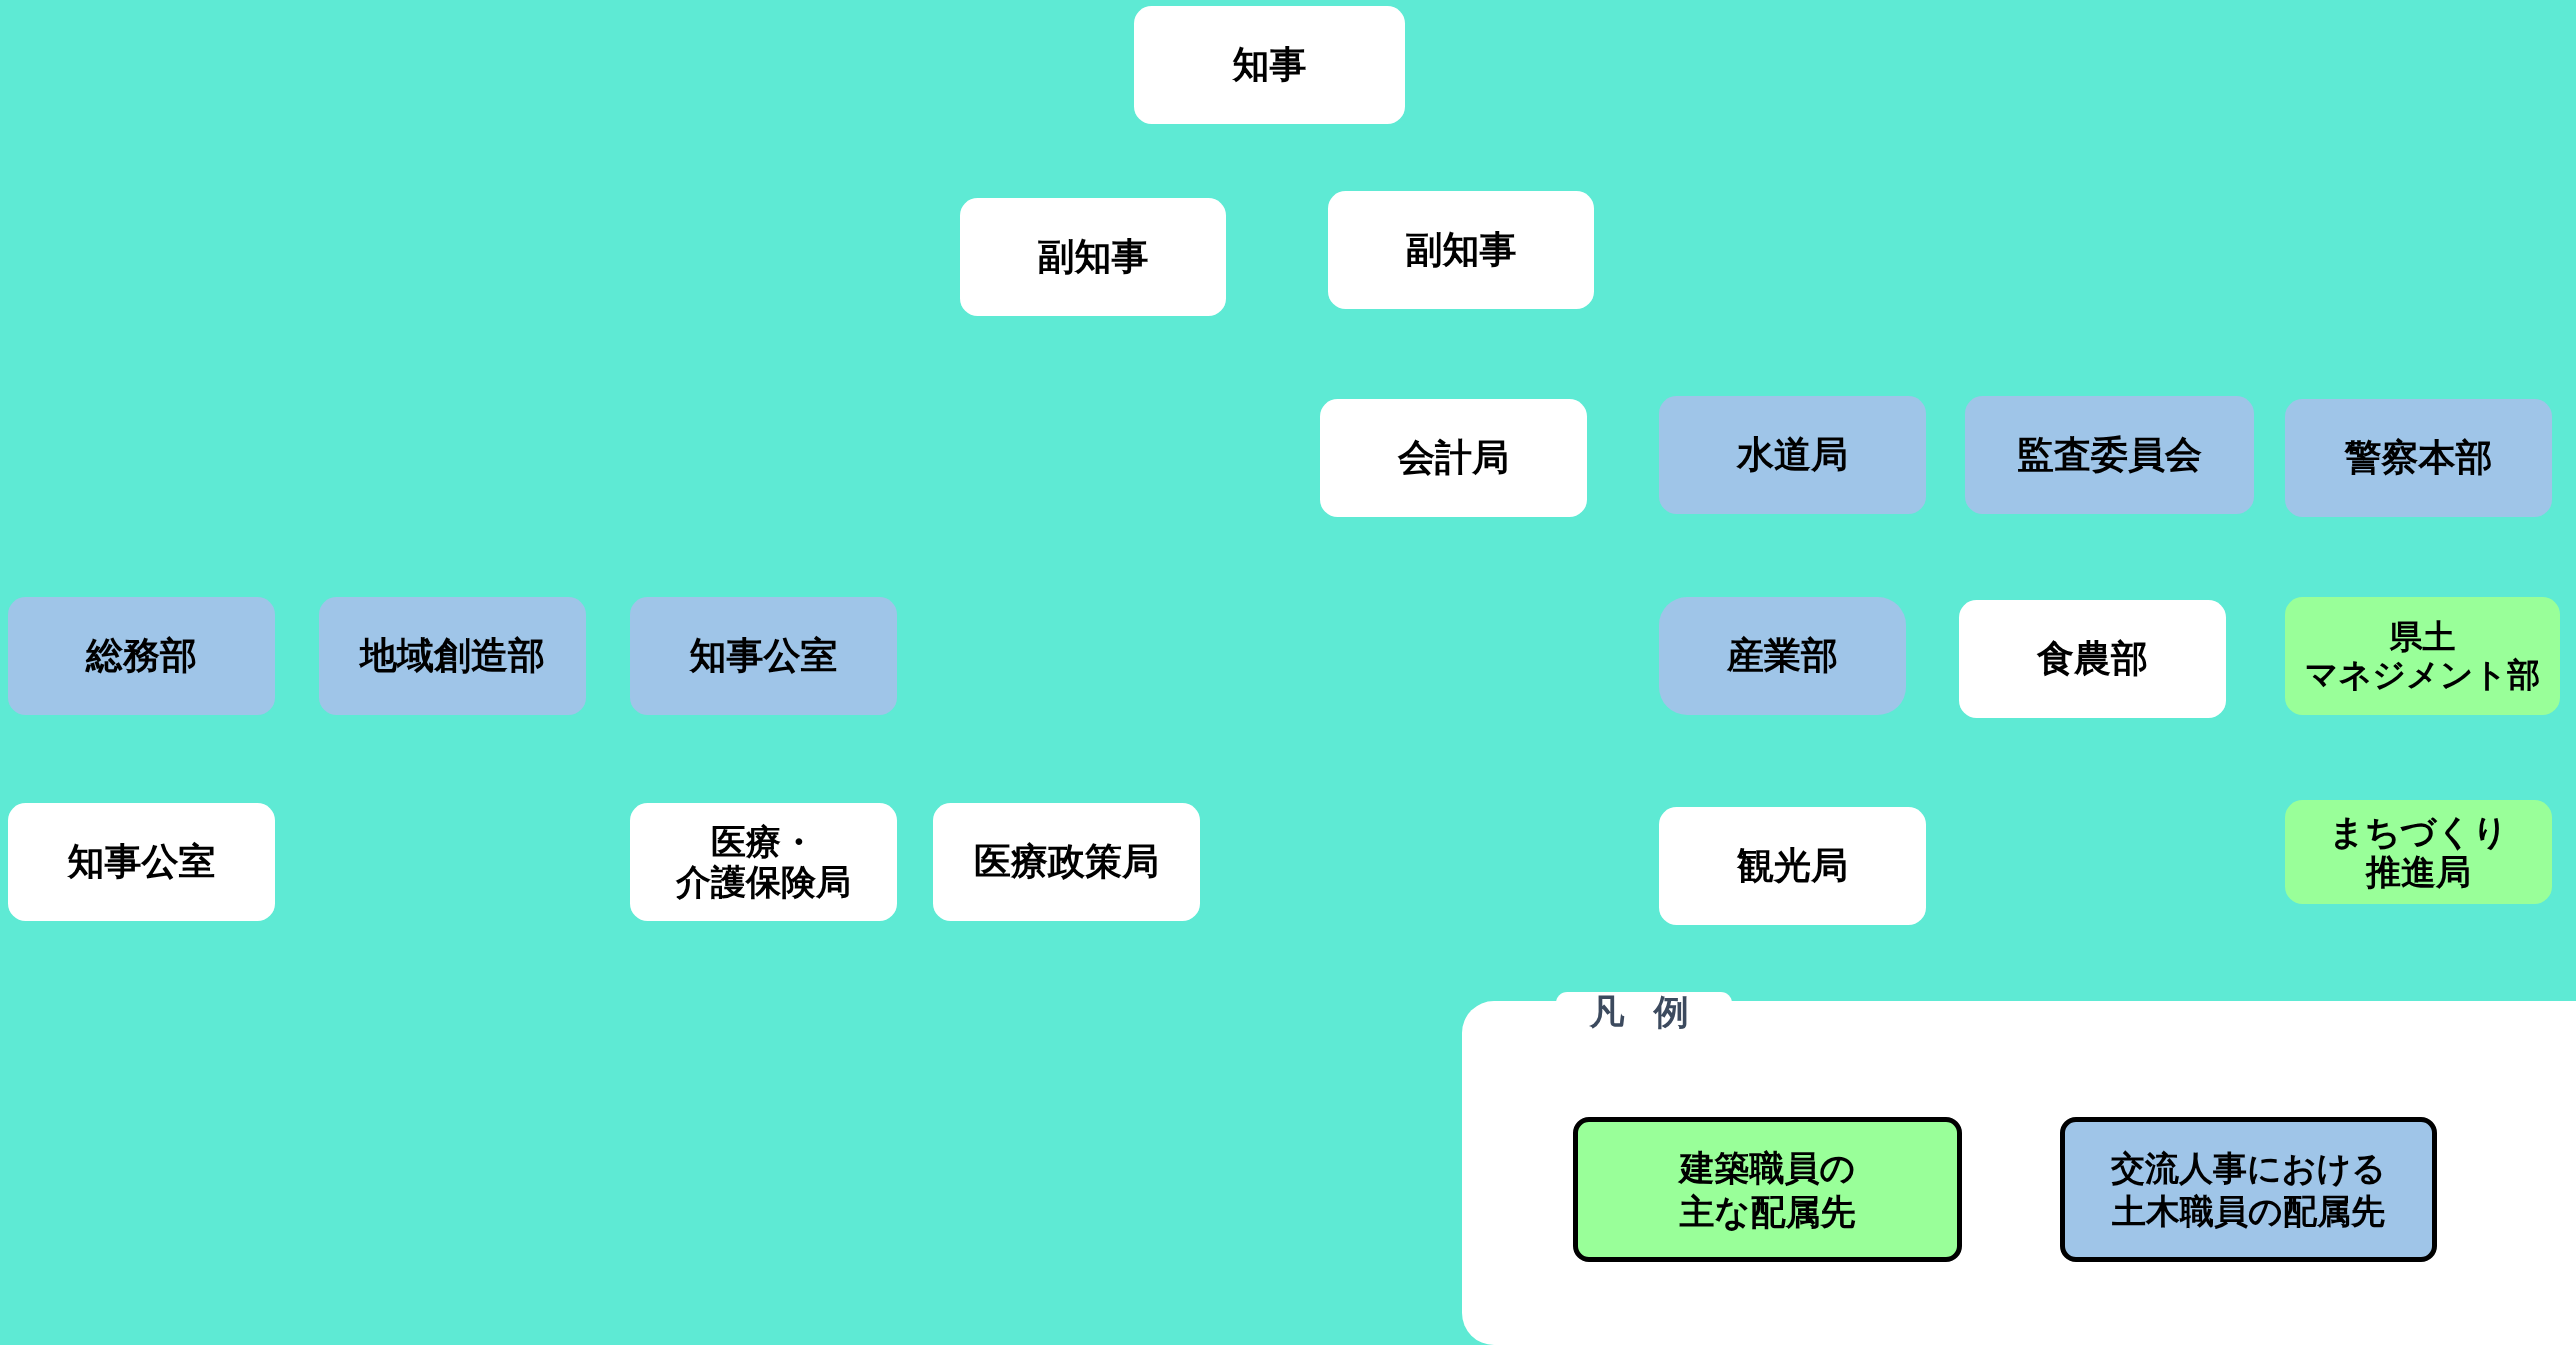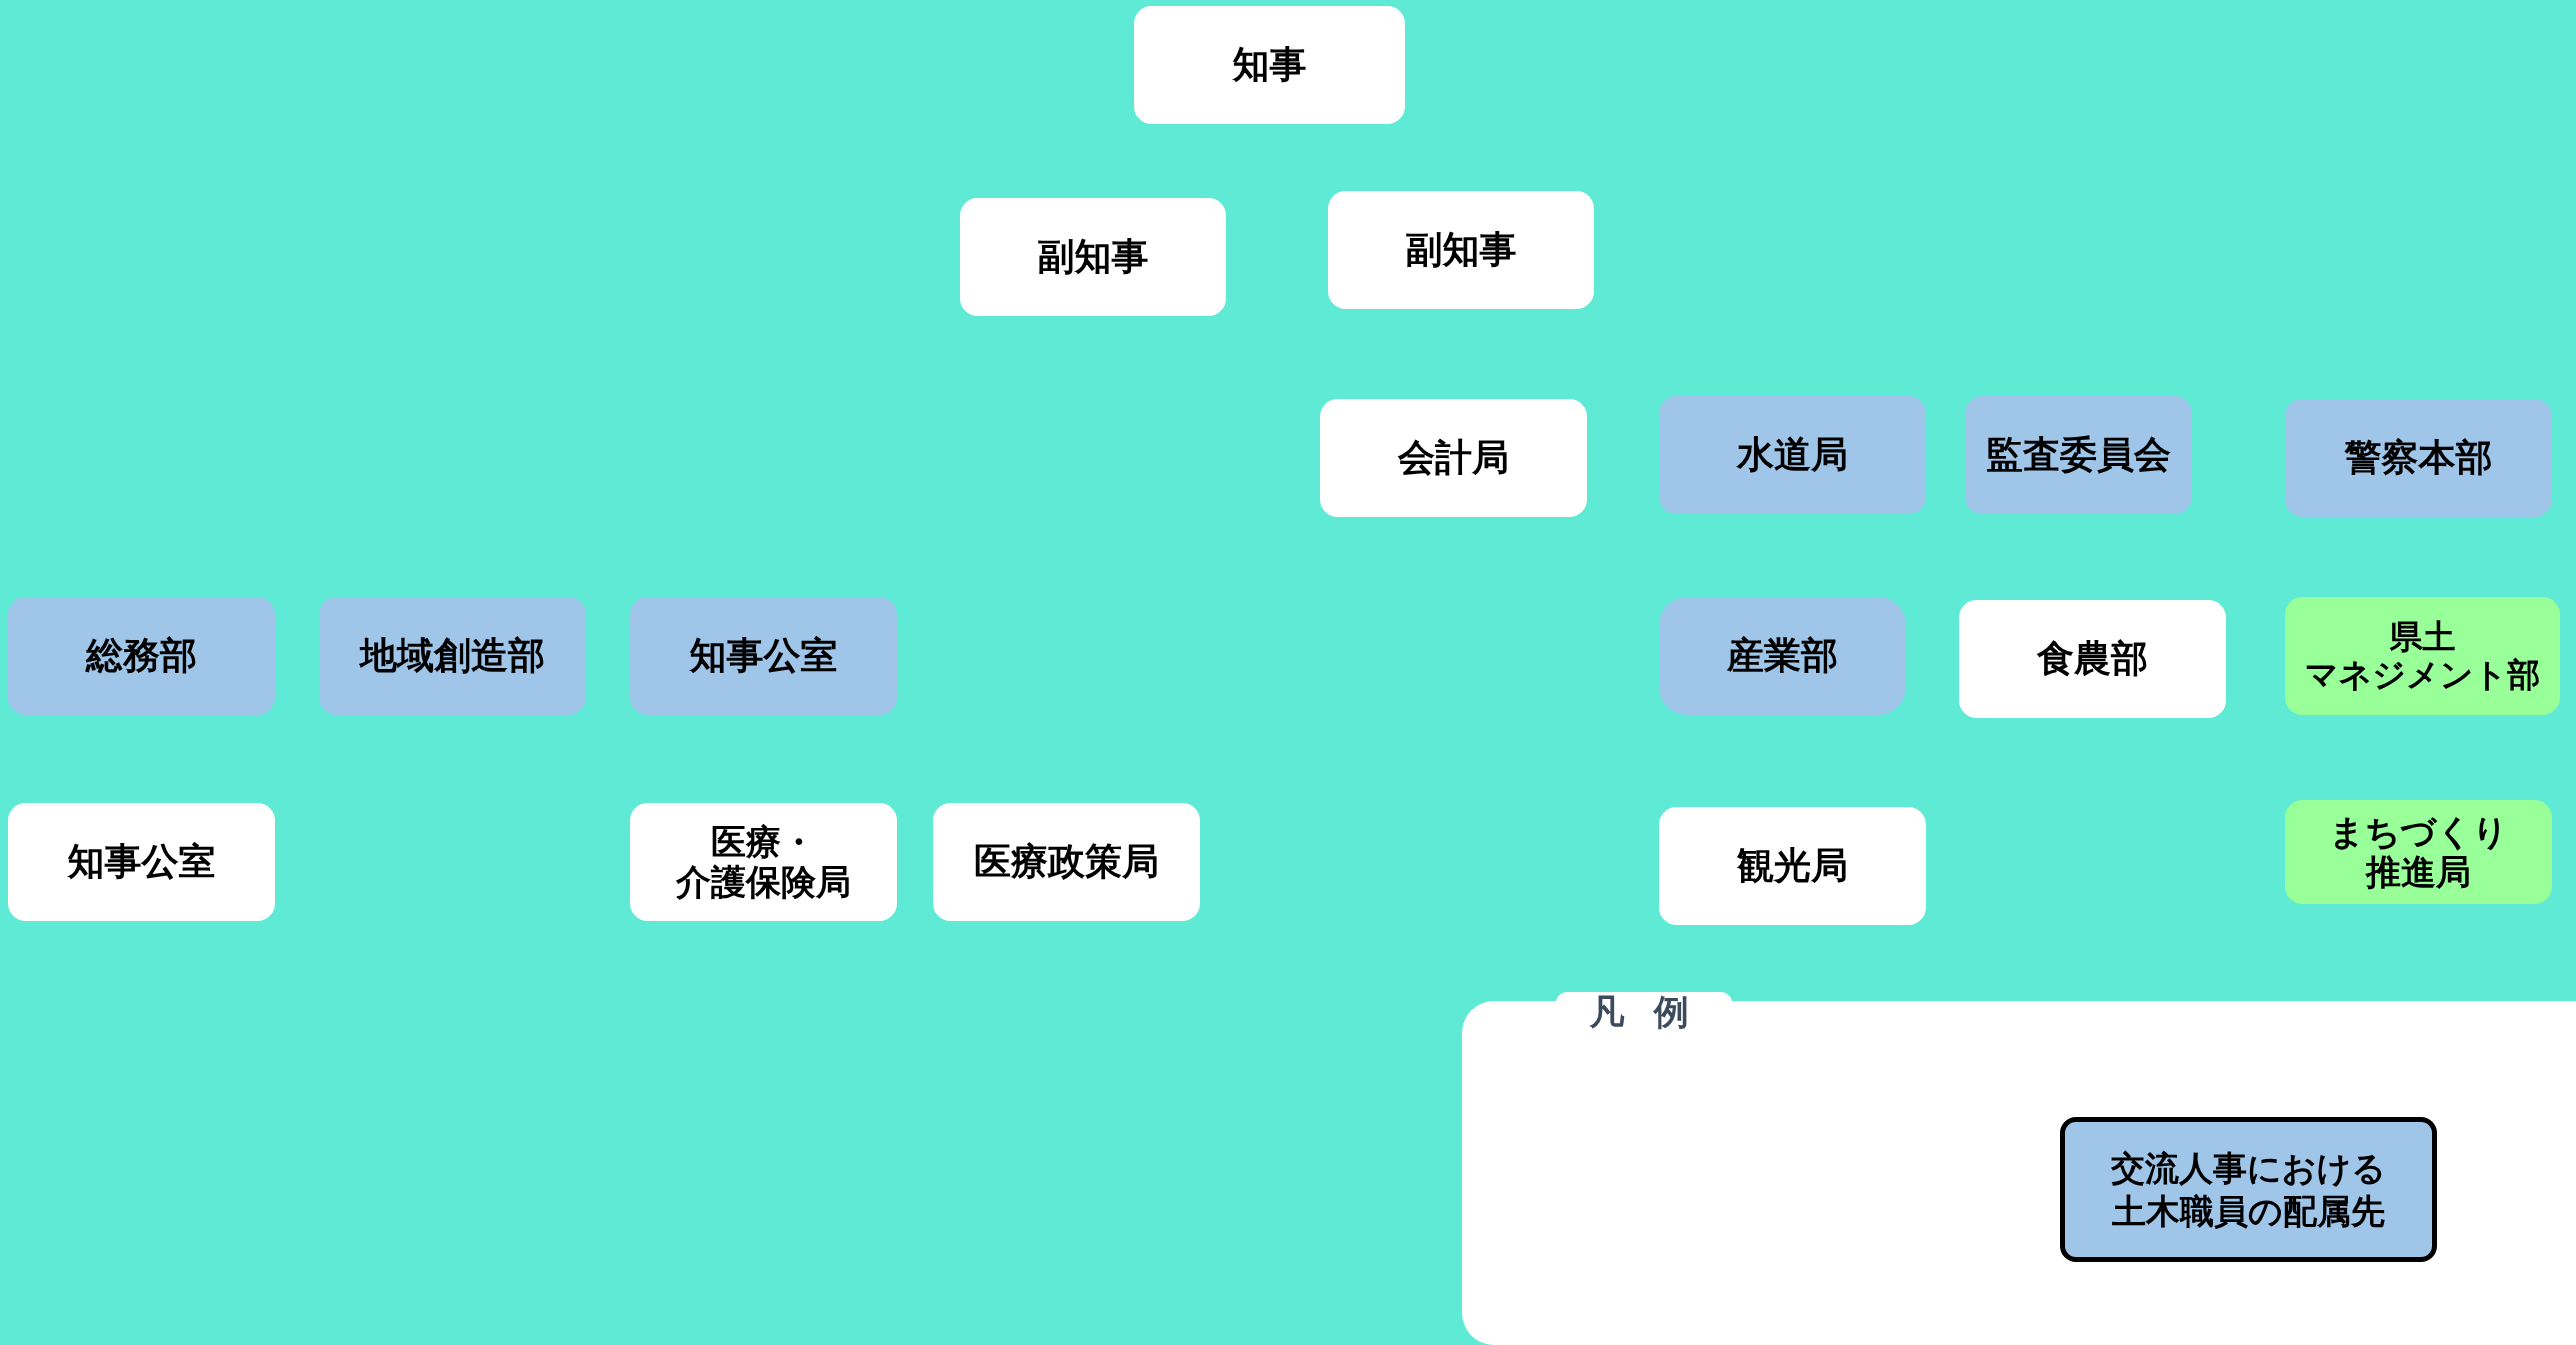--- a/index.html
+++ b/index.html
@@ -70,34 +70,36 @@
 </style>
 </head>
 <body>
 
 <div id="canvas">
     <div class="node white" style="left: 1134px; top: 6.4px; width: 271px; height: 118px; font-size: 37px;">知事</div>
     <div class="node white" style="left: 960px; top: 198px; width: 266px; height: 118px; font-size: 37px;">副知事</div>
     <div class="node white" style="left: 1328px; top: 191px; width: 266px; height: 118px; font-size: 37px;">副知事</div>
     <div class="node white" style="left: 1320px; top: 399px; width: 267px; height: 118px; font-size: 37px;">会計局</div>
     <div class="node blue" style="left: 1659px; top: 396px; width: 267px; height: 118px; font-size: 37px;">水道局</div>
-    <div class="node blue" style="left: 1965px; top: 396px; width: 227px; height: 118px; font-size: 37px;">監査委員会</div>
+    <div class="node blue" style="left: 1965px; top: 396px; width: 289px; height: 118px; font-size: 37px;">監査委員会</div>
     <div class="node blue" style="left: 2285px; top: 399px; width: 267px; height: 118px; font-size: 37px;">警察本部</div>
     <div class="node blue" style="left: 8px; top: 597px; width: 267px; height: 118px; font-size: 37px;">総務部</div>
     <div class="node blue" style="left: 319px; top: 597px; width: 267px; height: 118px; font-size: 37px;">地域創造部</div>
     <div class="node blue" style="left: 630px; top: 597px; width: 267px; height: 118px; font-size: 37px;">知事公室</div>
     <div class="node blue" style="left: 1659px; top: 597px; width: 247px; height: 118px; font-size: 37px; border-radius: 28px;">産業部</div>
     <div class="node white" style="left: 1959px; top: 600px; width: 267px; height: 118px; font-size: 37px;">食農部</div>
     <div class="node green" style="left: 2285px; top: 597px; width: 275px; height: 118px; font-size: 33px;">県土
 マネジメント部</div>
     <div class="node white" style="left: 8px; top: 803px; width: 267px; height: 118px; font-size: 37px;">知事公室</div>
     <div class="node white" style="left: 630px; top: 803px; width: 267px; height: 118px; font-size: 35px;">医療・
 介護保険局</div>
     <div class="node white" style="left: 933px; top: 803px; width: 267px; height: 118px; font-size: 37px;">医療政策局</div>
     <div class="node white" style="left: 1659px; top: 807px; width: 267px; height: 118px; font-size: 37px;">観光局</div>
     <div class="node green" style="left: 2285px; top: 800px; width: 267px; height: 104px; font-size: 35px;">まちづくり
 推進局</div>
     <div id="legend-panel" style="left: 1462px; top: 1001px; width: 1157px; height: 344px;"></div>
     <div id="legend-tab" style="left: 1556px; top: 972px; width: 176px; height: 40px; font-size: 35px; margin-top: 20px;">凡 例</div>
+    <div class="legend-chip green" style="left: 1573px; top: 1117px; width: 389px; height: 145px; font-size: 35px;">建築職員の
+主な配属先</div>
     <div class="legend-chip blue" style="left: 2060px; top: 1117px; width: 377px; height: 145px; font-size: 34px;">交流人事における
 土木職員の配属先</div>
   </div>
 
 
 </body></html>

